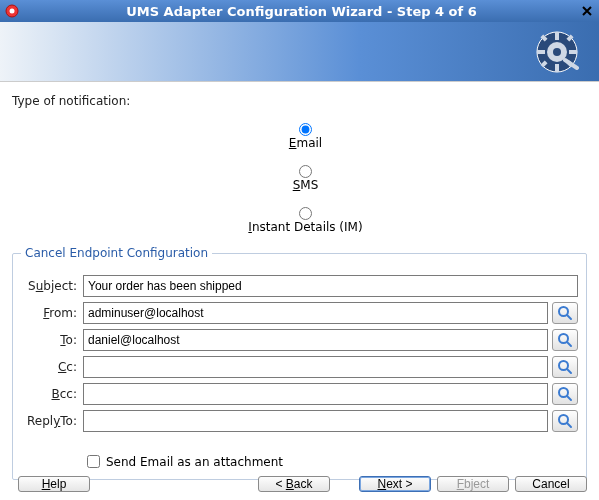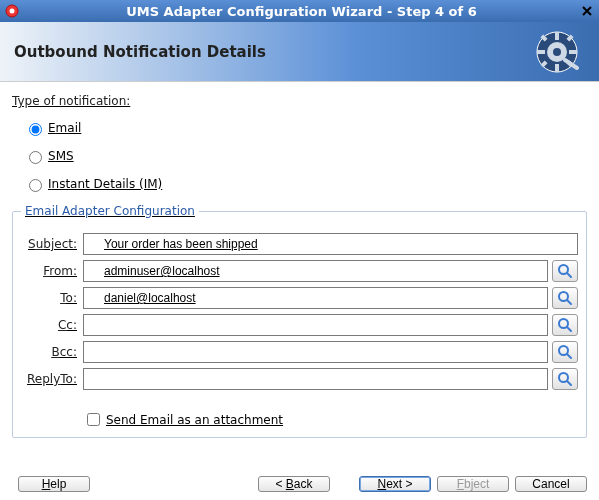--- a/index.html
+++ b/index.html
@@ -48,34 +48,34 @@
   }
   .banner .gear {
     position: absolute;
     right: 20px;
     top: 50%;
     transform: translateY(-50%);
     width: 44px; height: 44px;
   }
   .content {
     padding: 8px 12px 0 12px;
-    text-decoration: underline;
   }
   .section-label {
     margin: 4px 0 6px 0;
     color: #222;
   }
   .radio-group {
     margin-left: 12px;
   }
   .radio-row {
     display: flex;
     align-items: center;
     margin: 12px 0;
     cursor: pointer;
+    flex-direction: column;
   }
   .radio-row input { margin-right: 6px; }
   .mn { text-decoration: underline; }
   fieldset.endpoint {
     border: 1px solid #bfcde0;
     border-radius: 2px;
     margin: 10px 0 0 0;
     padding: 10px 8px 8px 8px;
   }
   fieldset.endpoint legend {
@@ -91,21 +91,21 @@
   .form-row label {
     width: 56px;
     text-align: right;
     margin-right: 6px;
     color: #222;
   }
   .form-row input[type="text"] {
     flex: 1;
     height: 22px;
     border: 1px solid #7a7a7a;
-    padding: 1px 20px;
+    padding: 1px 4px;
     font-size: 12px;
     background: #fff;
   }
   .lookup-btn {
     width: 26px;
     height: 22px;
     margin-left: 4px;
     border: 1px solid #9a9a9a;
     background: linear-gradient(to bottom, #fefefe, #e2e2e2);
     border-radius: 3px;
@@ -163,21 +163,20 @@
   </span>
   <span class="title">UMS Adapter Configuration Wizard - Step 4 of 6</span>
   <span class="close">
     <svg width="12" height="12" viewBox="0 0 12 12">
         <path d="M2 2 L10 10 M10 2 L2 10" stroke="#000" stroke-width="2"></path>
       </svg>
   </span>
 </div>
 
 <div class="banner">
-  <span class="banner-title">Outbound Notification Details</span>
   <span class="gear">
     <svg viewBox="0 0 44 44">
       <circle cx="22" cy="22" r="20" fill="#2a4a7a" stroke="#fff" stroke-width="1"></circle>
       <g fill="#cfd8e5">
         <circle cx="22" cy="22" r="10"></circle>
         <rect x="20" y="2" width="4" height="8"></rect>
           <rect x="20" y="34" width="4" height="8"></rect>
         <rect x="2" y="20" width="8" height="4"></rect>
           <rect x="34" y="20" width="8" height="4"></rect>
         <rect x="6" y="6" width="6" height="4" transform="rotate(45 9 8)"></rect>
@@ -202,21 +201,21 @@
       <input type="radio" name="ntype" style="">
       <span><span></span><span class="mn">S</span><span>MS</span></span>
     </label>
     <label class="radio-row">
       <input type="radio" name="ntype" style="">
       <span><span></span><span class="mn">I</span><span>nstant Details (IM)</span></span>
     </label>
   </div>
 
   <fieldset class="endpoint">
-    <legend>Email Adapter Configuration</legend>
+    <legend>Cancel Endpoint Configuration</legend>
 
     <div class="form-row">
       <label><span>S</span><span class="mn">u</span><span>bject:</span></label>
       <input type="text" value="Your order has been shipped" style="">
     </div>
 
     <div class="form-row">
       <label><span></span><span class="mn">F</span><span>rom:</span></label>
       <input type="text" value="adminuser@localhost" style="">
       <span class="lookup-btn">

